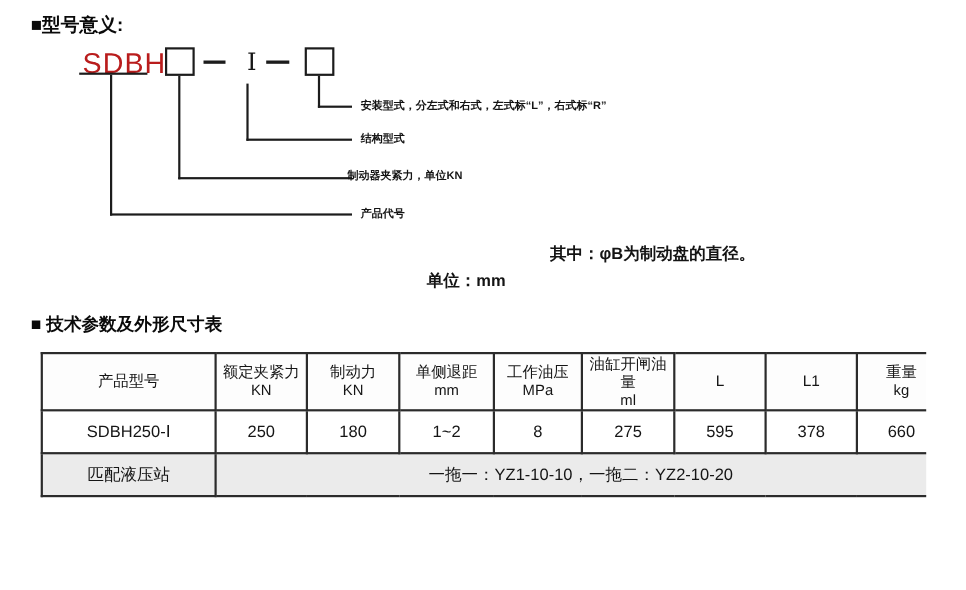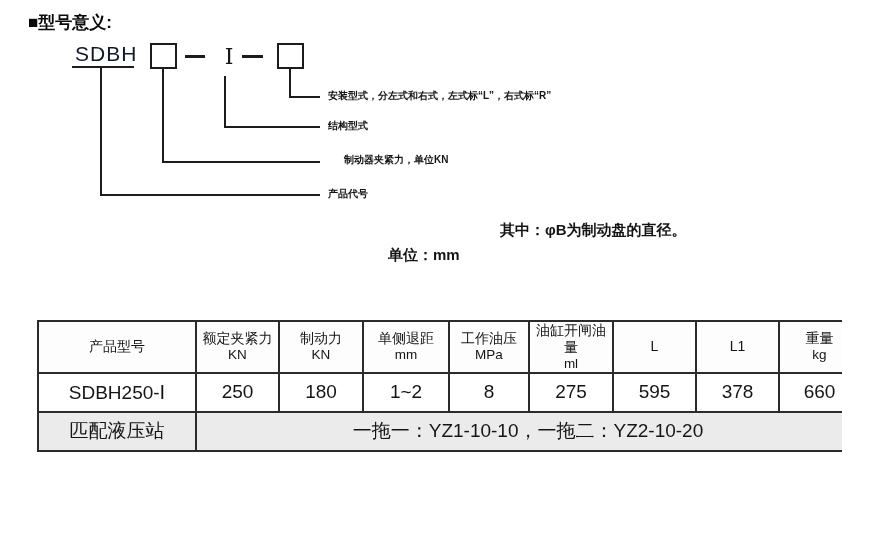--- a/index.html
+++ b/index.html
@@ -7,21 +7,21 @@
   .page {
     position:relative; width:842px; height:536px; background:#ffffff;
     font-family:"Liberation Sans","DejaVu Sans",sans-serif; color:#111111;
     overflow:hidden;
   }
   .abs { position:absolute; white-space:nowrap; }
   .line { position:absolute; background:#1c1c1c; }
 
   .sec-title { font-weight:700; font-size:17px; color:#0a0a0a; }
 
-  .sdbh { font-size:21px; letter-spacing:1px; color:#0f172a; }
+  .sdbh { font-size:26px; letter-spacing:1px; color:#b91c1c; }
   .sdbh-underline { position:absolute; left:72px; top:66px; width:62px; height:2px; background:#1c1c1c; }
 
   .code-box {
     position:absolute; width:27px; height:26px;
     border:2.5px solid #1c1c1c; background:#ffffff;
   }
   .roman {
     font-family:"Liberation Serif","DejaVu Serif",serif;
     font-size:22px; font-weight:400; color:#161616;
     width:24px; text-align:center;
@@ -32,21 +32,21 @@
 
   table.params {
     position:absolute; left:37px; top:320px; width:822px;
     border-collapse:collapse; table-layout:fixed;
   }
   table.params td, table.params th {
     border:2px solid #2b2b2b; text-align:center; vertical-align:middle;
     font-weight:400; color:#151515; padding:0;
   }
   table.params th { height:43px; font-size:14px; line-height:1.2; background:#fdfdfd; }
-  table.params td { height:39px; font-size:19px; }
+  table.params td { height:39px; font-size:15px; }
   tr.row-alt td { background:#ebebeb; }
   tr.row-plain td { background:#ffffff; }
   .hunit { font-size:13.5px; }
 </style>
 </head>
 <body>
 
 <div class="page">
 
   <div class="abs sec-title" style="left:28px; top:11px;">■型号意义:</div>
@@ -68,27 +68,28 @@
     <div class="line" style="left:162px; top:161px; width:158px; height:2px;"></div>
 
     <div class="line" style="left:224px; top:76px; width:2px; height:52px;"></div>
     <div class="line" style="left:224px; top:126px; width:96px; height:2px;"></div>
 
     <div class="line" style="left:289px; top:69px; width:2px; height:29px;"></div>
     <div class="line" style="left:289px; top:96px; width:31px; height:2px;"></div>
 
     <div class="abs diagram-label" style="left:328px; top:89px;">安装型式，分左式和右式，左式标“L”，右式标“R”</div>
     <div class="abs diagram-label" style="left:328px; top:119px;">结构型式</div>
-    <div class="abs diagram-label" style="left:344px; top:153px;">制动器夹紧力，单位KN</div>
+    <div class="abs diagram-label" style="left:316px; top:153px;">制动器夹紧力，单位KN</div>
     <div class="abs diagram-label" style="left:328px; top:187px;">产品代号</div>
   </div>
 
   <div class="abs note-text" style="left:500px; top:221px;">其中：φB为制动盘的直径。</div>
   <div class="abs note-text" style="left:388px; top:246px;">单位：mm</div>
 
+  <div class="abs sec-title" style="left:28px; top:285px; font-size:16px;">■ 技术参数及外形尺寸表</div>
 
   <table class="params">
     <colgroup>
       <col style="width:158px">
         <col style="width:83px">
         <col style="width:84px">
       <col style="width:86px">
         <col style="width:80px">
         <col style="width:84px">
       <col style="width:83px">

